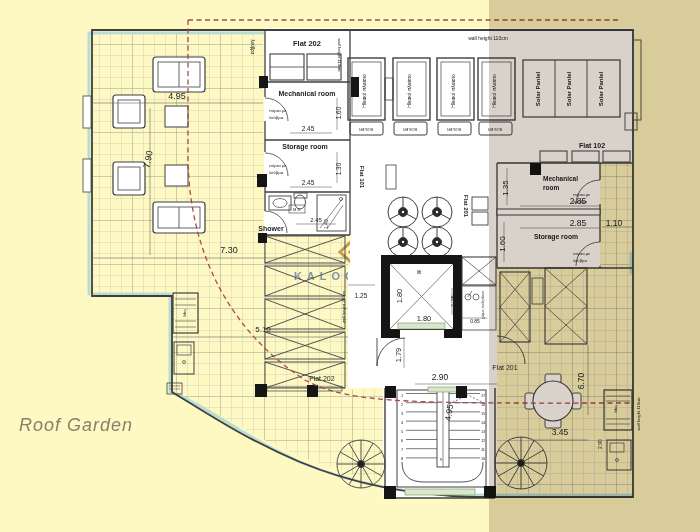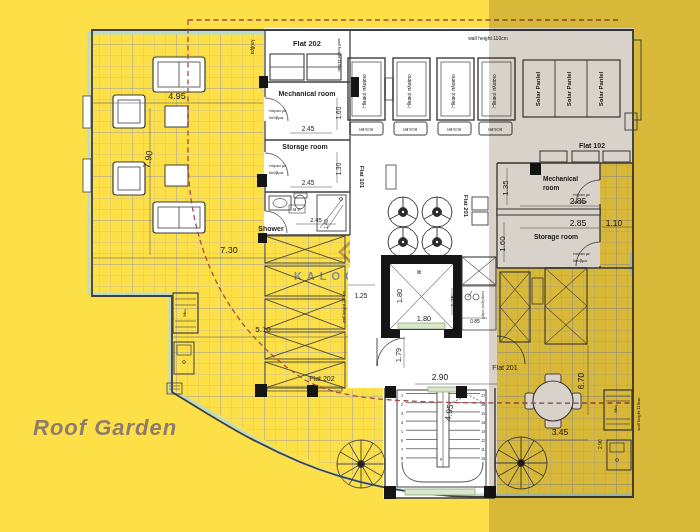--- a/index.html
+++ b/index.html
@@ -1,24 +1,24 @@
 <!DOCTYPE html>
 <html><head>
 <meta charset="utf-8">
 <style>
   html,body{margin:0;padding:0;background:#fff;}
-  #canvas{position:relative;width:700px;height:532px;background:#fde047;overflow:hidden;
+  #canvas{position:relative;width:700px;height:532px;background:#fef9c3;overflow:hidden;
           font-family:"Liberation Sans",sans-serif;}
   #plan-svg{position:absolute;left:0;top:0;z-index:2;}
   #watermark{position:absolute;left:285px;top:236px;z-index:1;width:130px;text-align:center;}
   #watermark .wm-text{margin-top:2px;font-size:11px;letter-spacing:5px;color:#64779f;opacity:.8;font-weight:bold;}
   #beige-overlay{position:absolute;left:489px;top:0;width:211px;height:532px;
                  background:#d9d2ca;mix-blend-mode:multiply;z-index:3;pointer-events:none;}
-  #roof-garden{position:absolute;left:33px;top:415px;z-index:4;font-style:italic;
-               font-size:22px;font-weight:700;color:#8d7c6c;letter-spacing:1px;}
+  #roof-garden{position:absolute;left:19px;top:415px;z-index:4;font-style:italic;
+               font-size:18px;font-weight:400;color:#8d7c6c;letter-spacing:1px;}
   svg text{fill:#1c1c1c;}
   .bold{font-weight:bold;}
 </style>
 </head>
 <body>
 
 <div id="canvas">
 
   <div id="watermark">
     <svg width="40" height="32" style="display:block;margin:0 auto;">

